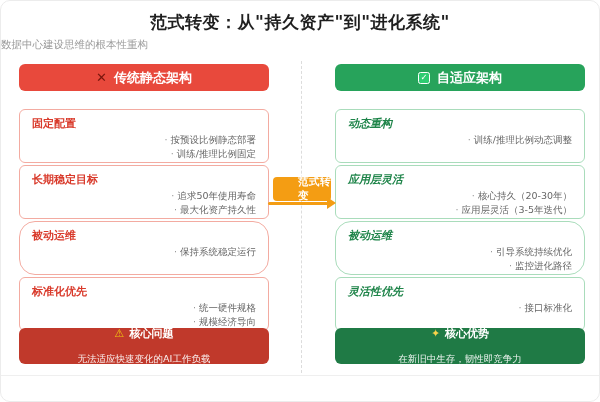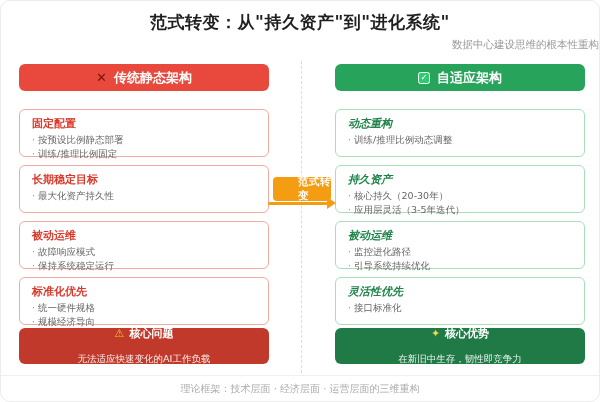--- a/index.html
+++ b/index.html
@@ -7,50 +7,50 @@
   .canvas {
     position:relative; width:600px; height:402px; background:#fff;
     border:1px solid #ececec; border-radius:10px; overflow:hidden;
   }
   .title {
     position:absolute; top:10px; left:0; width:100%;
     text-align:center; font-size:17px; font-weight:bold; color:#1f1f1f; letter-spacing:.5px;
   }
   .subtitle {
     position:absolute; top:37px; left:0; width:100%;
-    text-align:right; font-size:10.5px; color:#9a9a9a;
+    text-align:left; font-size:10.5px; color:#9a9a9a;
   }
   .col { position:absolute; width:250px; }
   .col-left  { left:18px; }
   .col-right { left:334px; }
   .col-header {
     position:absolute; top:63px; width:250px; height:27px; border-radius:6px;
     display:flex; align-items:center; justify-content:center; gap:7px;
     color:#fff; font-size:13px; font-weight:bold;
   }
   .col-left  .col-header { background:#e8493c; }
   .col-right .col-header { background:#27a35b; }
   .cross-icon { color:#77150c; font-weight:900; font-size:13px; line-height:1; }
   .check-icon {
     display:inline-block; width:12px; height:12px; background:#2ecc71;
     border:1.5px solid #fff; border-radius:2.5px; color:#fff;
     font-size:8.5px; line-height:9px; text-align:center; font-weight:bold;
   }
   .card {
-    position:absolute; width:250px; height:48px; background:#fff;
+    position:absolute; width:250px; height:54px; background:#fff;
     border-radius:6px; padding:6px 12px 12px 12px;
   }
   .col-left  .card { border:1px solid #f3aba1; }
   .col-right .card { border:1px solid #a9dcbb; }
   .card-title { font-size:11px; font-weight:bold; margin-bottom:2px; }
   .col-left  .card-title { color:#d93a2b; }
   .col-right .card-title { color:#1e8449;font-style:italic; }
-  .bullet { font-size:9.5px; color:#666; line-height:1.45; white-space:nowrap; }
+  .bullet { font-size:9.5px; color:#666; line-height:1.45; white-space:nowrap;text-align:right; }
   .bullet::before { content:"· "; color:#999; }
-  .card1 { top:108px; } .card2 { top:164px; } .card3 { top:220px; } .card4 { top:276px; }
+  .card1 { top:108px; } .card2 { top:164px; } .card3 { top:220px;border-radius:16px; } .card4 { top:276px; }
   .verdict {
     position:absolute; top:327px; width:250px; height:36px; border-radius:6px;
     display:flex; flex-direction:column; align-items:center; justify-content:center;
     color:#fff; text-align:center;
   }
   .col-left  .verdict { background:#c0392b; }
   .col-right .verdict { background:#1f7a45; }
   .verdict-title { font-size:11px; font-weight:bold; display:flex; align-items:center; gap:5px; }
   .verdict-text { font-size:9.5px; color:rgba(255,255,255,.92); margin-top:12px; }
   .warning-icon { color:#f1c40f; font-size:11px; line-height:1; }
@@ -94,25 +94,25 @@
       <span>传统静态架构</span>
     </div>
 
     <div class="card card1">
       <div class="card-title">固定配置</div>
       <div class="bullet">按预设比例静态部署</div>
       <div class="bullet">训练/推理比例固定</div>
     </div>
     <div class="card card2">
       <div class="card-title">长期稳定目标</div>
+      <div class="bullet">追求50年使用寿命</div>
       <div class="bullet">最大化资产持久性</div>
     </div>
     <div class="card card3">
       <div class="card-title">被动运维</div>
-      <div class="bullet">故障响应模式</div>
       <div class="bullet">保持系统稳定运行</div>
     </div>
     <div class="card card4">
       <div class="card-title">标准化优先</div>
       <div class="bullet">统一硬件规格</div>
       <div class="bullet">规模经济导向</div>
     </div>
 
     <div class="verdict">
       <div class="verdict-title">
@@ -127,43 +127,42 @@
     <div class="col-header">
       <span class="check-icon">✓</span>
       <span>自适应架构</span>
     </div>
 
     <div class="card card1">
       <div class="card-title">动态重构</div>
       <div class="bullet">训练/推理比例动态调整</div>
     </div>
     <div class="card card2">
-      <div class="card-title">持久资产</div>
+      <div class="card-title">应用层灵活</div>
       <div class="bullet">核心持久（20-30年）</div>
       <div class="bullet">应用层灵活（3-5年迭代）</div>
     </div>
     <div class="card card3">
       <div class="card-title">被动运维</div>
+      <div class="bullet">引导系统持续优化</div>
       <div class="bullet">监控进化路径</div>
-      <div class="bullet">引导系统持续优化</div>
     </div>
     <div class="card card4">
       <div class="card-title">灵活性优先</div>
       <div class="bullet">接口标准化</div>
     </div>
 
     <div class="verdict">
       <div class="verdict-title">
         <span class="sparkle-icon">✦</span>
         <span>核心优势</span>
       </div>
       <div class="verdict-text">在新旧中生存，韧性即竞争力</div>
     </div>
   </div>
 
   <div class="shift-badge">范式转变</div>
   <div class="shift-arrow-line"></div>
   <div class="shift-arrow-head"></div>
 
   <div class="footer-sep"></div>
-  <div class="page-footer">理论框架：技术层面 · 经济层面 · 运营层面的三维重构</div>
 
 </div>
 
 </body></html>

